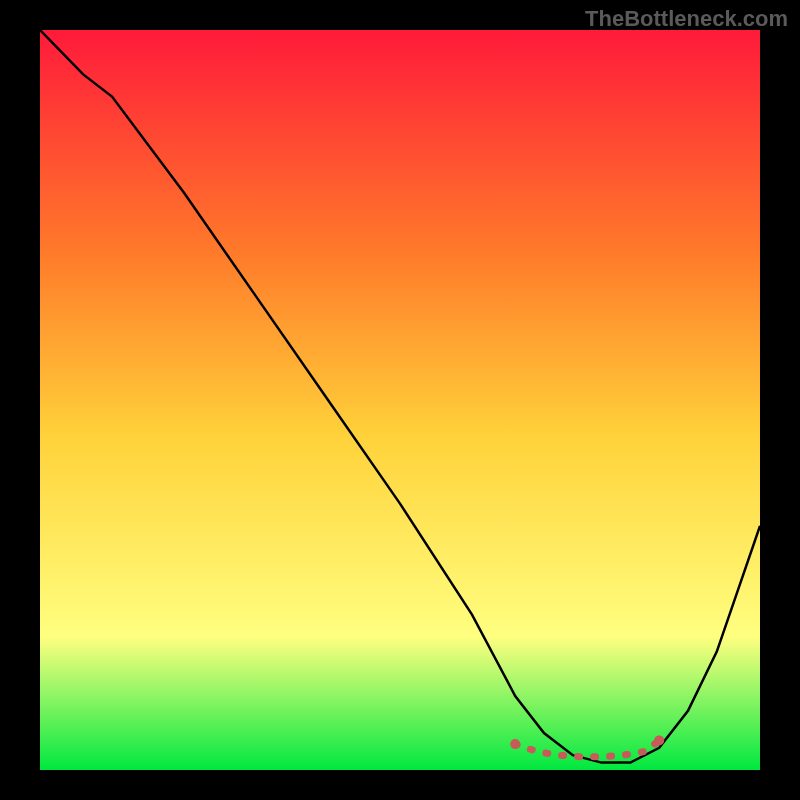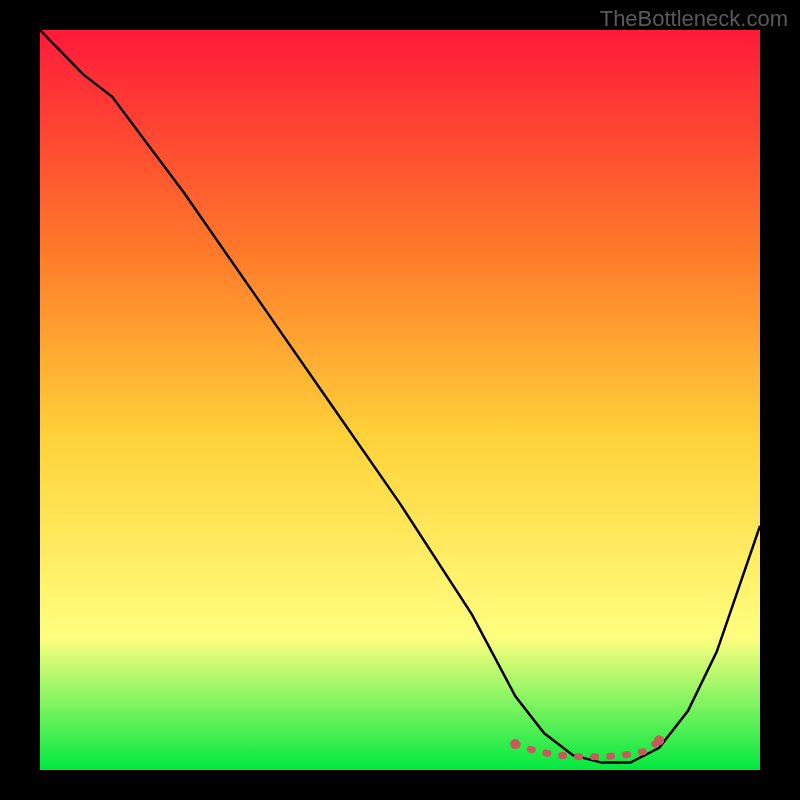--- a/index.html
+++ b/index.html
@@ -10,21 +10,21 @@
     height: 800px;
     position: relative;
     font-family: Arial, sans-serif;
   }
   .watermark {
     position: absolute;
     top: 6px;
     right: 12px;
     color: #5a5a5a;
     font-size: 22px;
-    font-weight: 400;
+    font-weight: 700;
     z-index: 10;
   }
   .chart-area {
     position: absolute;
     left: 40px;
     top: 30px;
     width: 720px;
     height: 740px;
   }
   svg {

